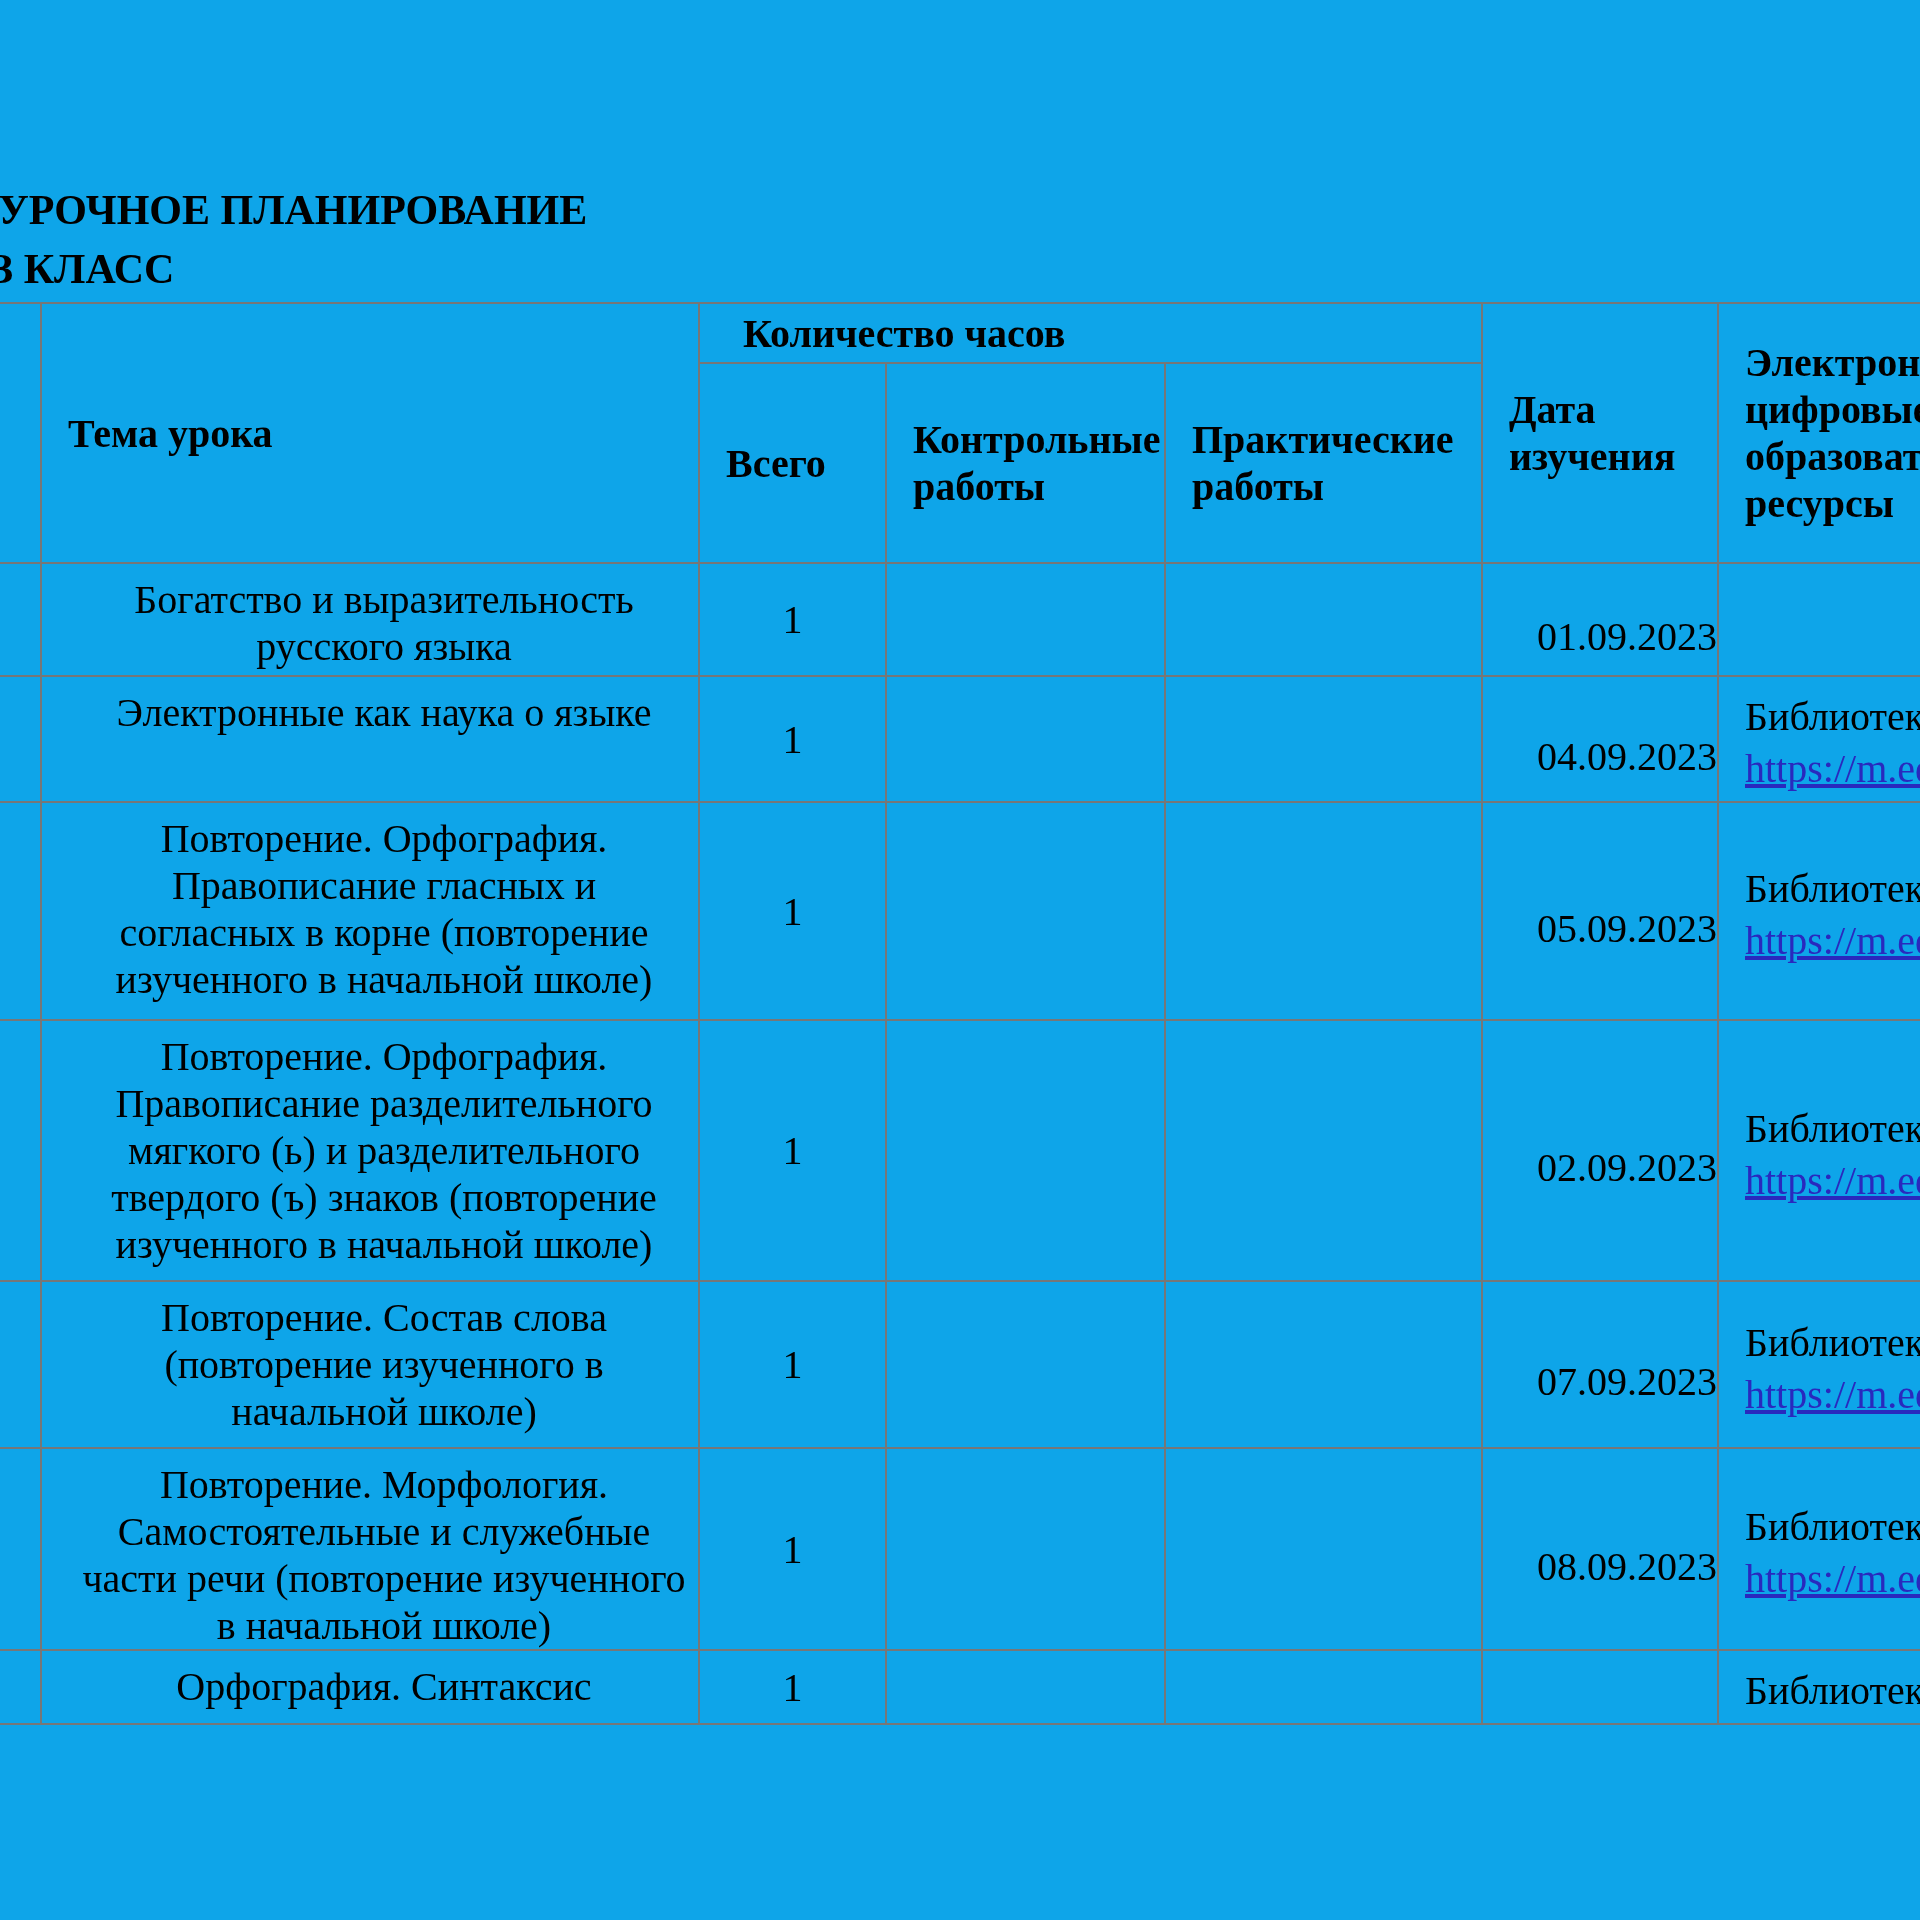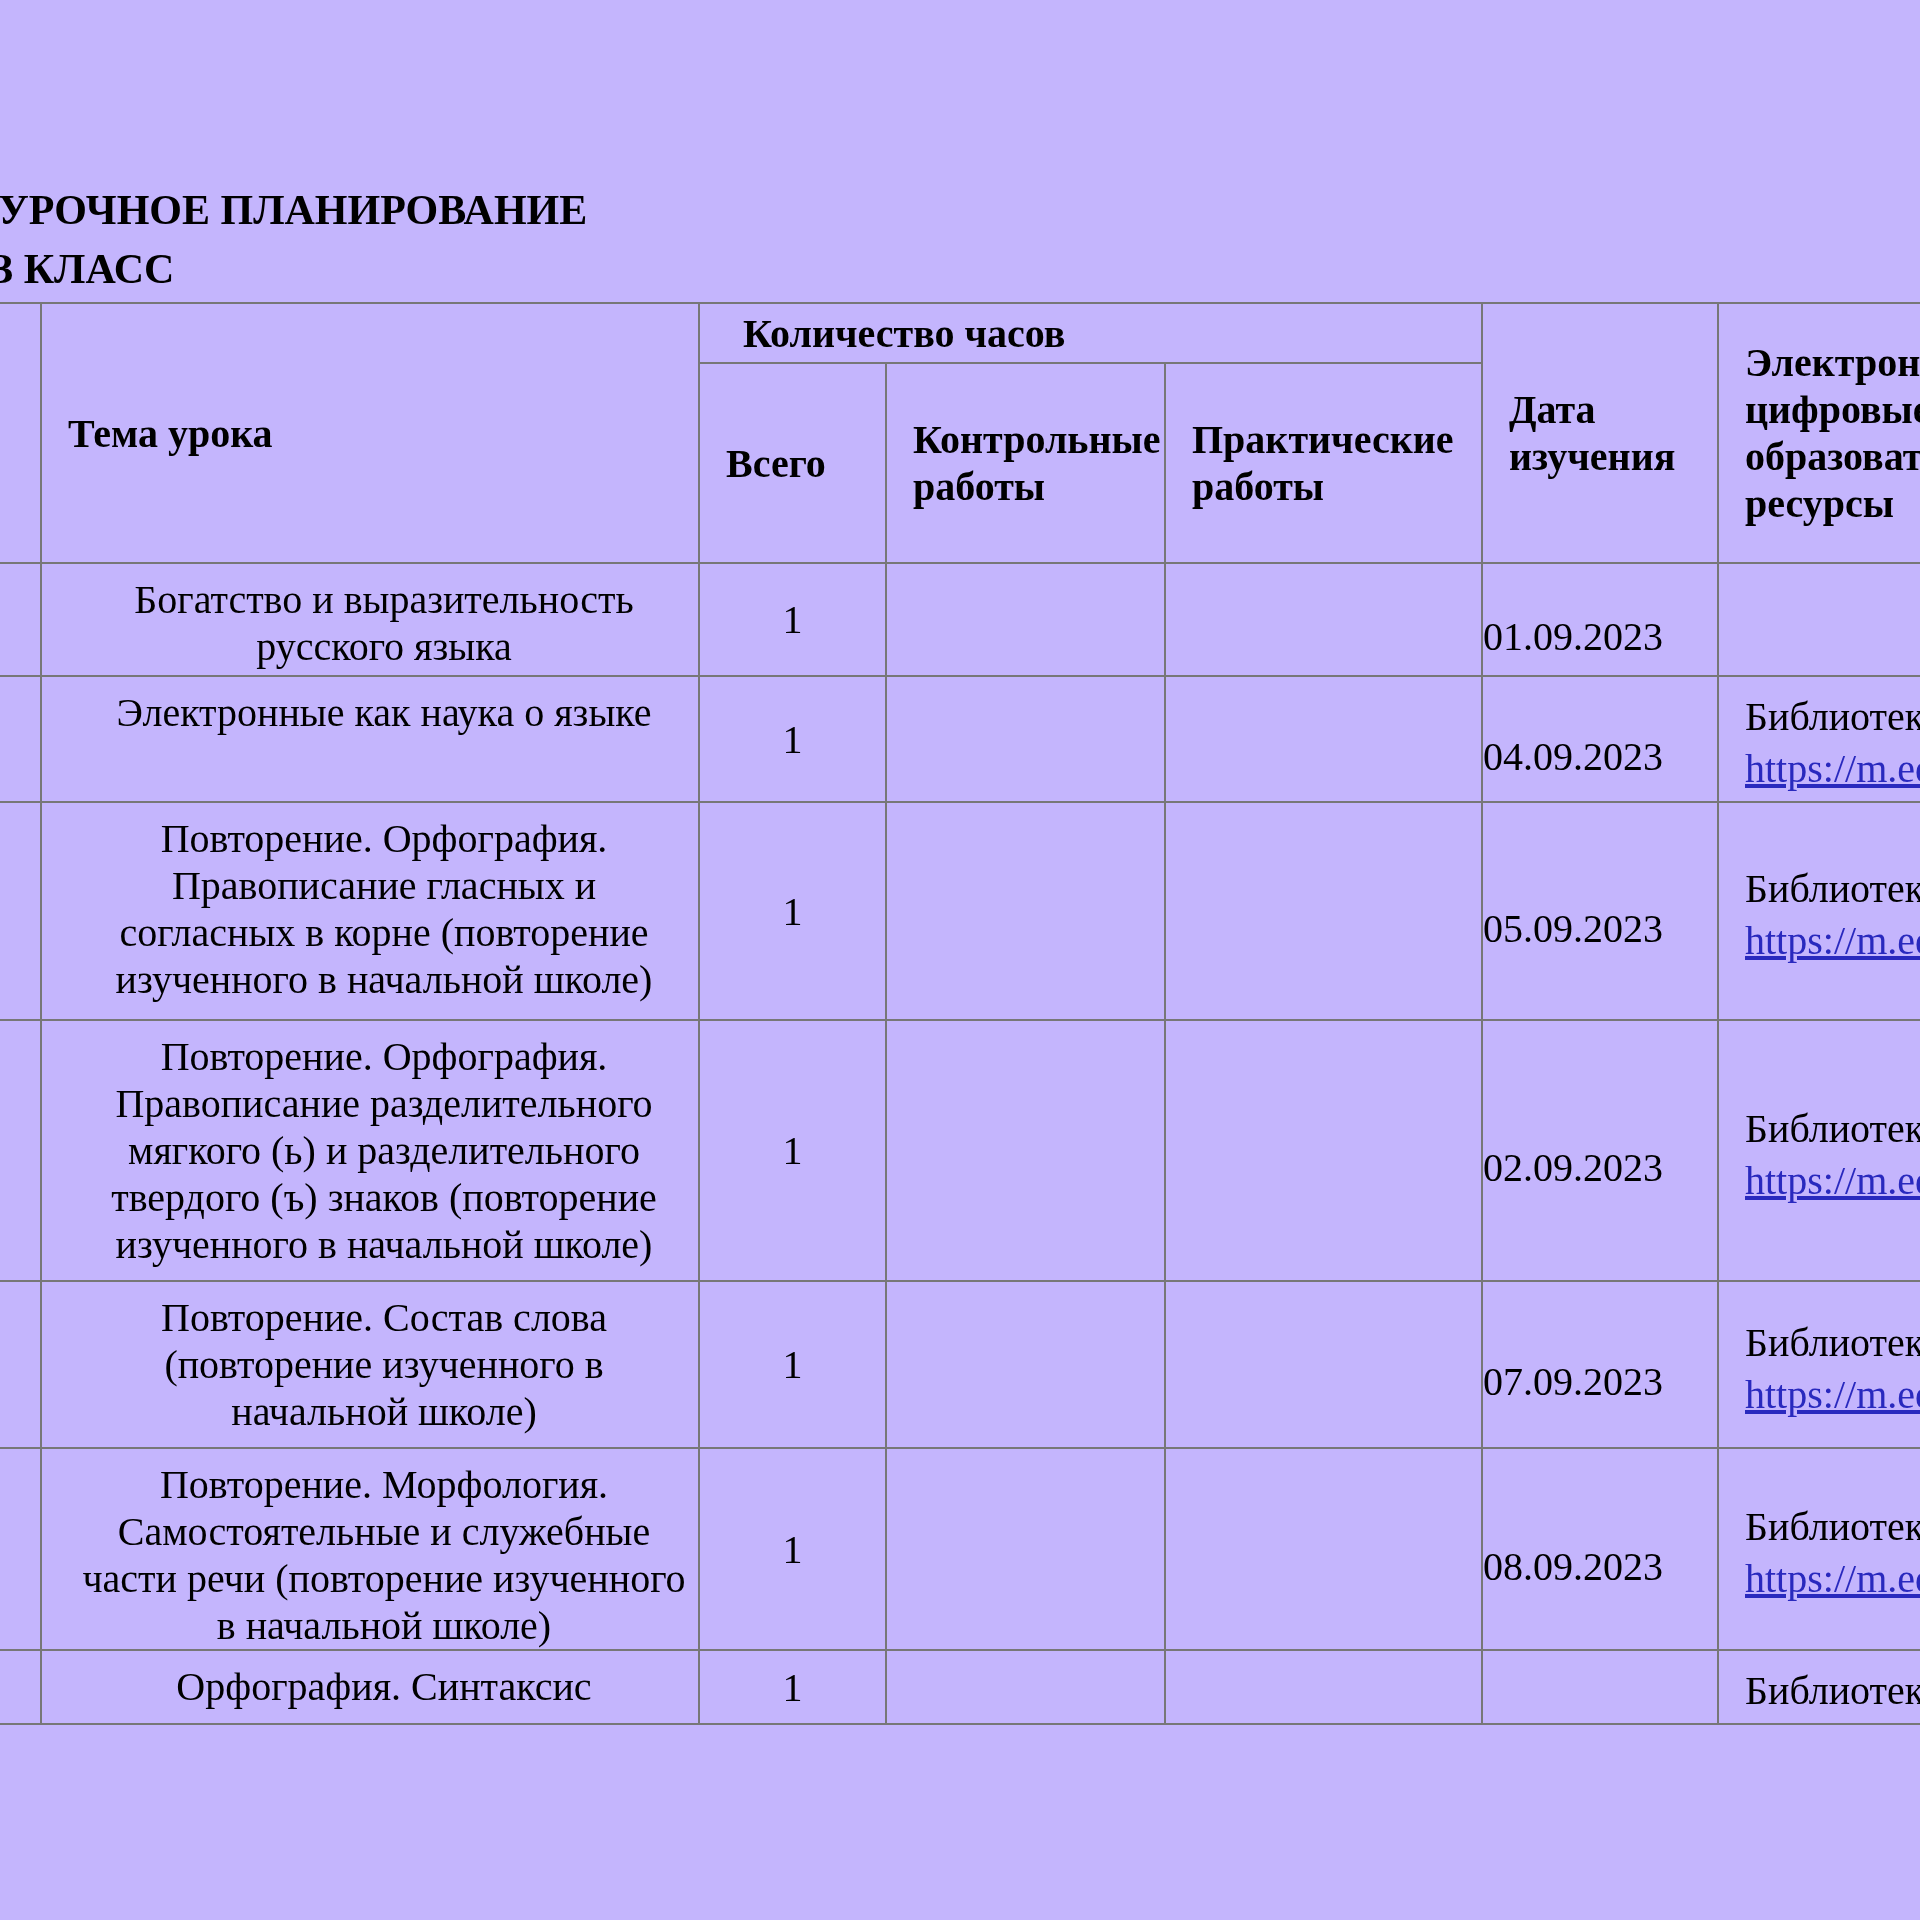--- a/index.html
+++ b/index.html
@@ -1,18 +1,18 @@
 <!DOCTYPE html>
 <html><head>
 <meta charset="utf-8">
 <style>
   * { margin:0; padding:0; box-sizing:border-box; }
   html,body { width:1920px; height:1920px; overflow:hidden; background:#ffffff; }
   body { font-family:"Liberation Serif","DejaVu Serif",serif; color:#000; }
-  .page { position:relative; width:1920px; height:1920px; overflow:hidden; background:#c4b5fd; }
+  .page { position:relative; width:1920px; height:1920px; overflow:hidden; background:#0ea5e9; }
 
   .title-line { position:absolute; font-weight:700; font-size:42px; line-height:44px; white-space:pre; }
   #title-line-1 { left:-2px; top:188px; }
   #title-line-2 { left:-9px; top:247px; }
 
   table.plan {
     position:absolute; left:-30px; top:302px;
     border-collapse:collapse; table-layout:fixed;
     width:2197px; font-size:40px;
   }
@@ -22,21 +22,21 @@
     font-size:40px; line-height:47px;
   }
   .plan .th { font-weight:700; text-align:left; padding:4px 8px 4px 26px; white-space:pre-line; }
   .plan .group-h { padding-left:43px; }
   .plan .topic {
     vertical-align:top; text-align:center;
     padding:12px 8px 0 36px; white-space:pre; 
   }
   .plan .total { text-align:center; vertical-align:middle; }
   .plan .empty-cell {}
-  .plan .datec { text-align:left; vertical-align:middle; padding-top:34px; white-space:pre; }
+  .plan .datec { text-align:right; vertical-align:middle; padding-top:34px; white-space:pre; }
   .plan .resc { text-align:left; vertical-align:middle; padding:14px 4px 6px 26px; }
   .plan .resc .res-label { line-height:52px; white-space:pre; }
   .plan .resc .res-link {
     display:inline-block; line-height:52px; white-space:pre;
     text-decoration:underline; cursor:pointer;
   }
 </style>
 </head>
 <body>
 

